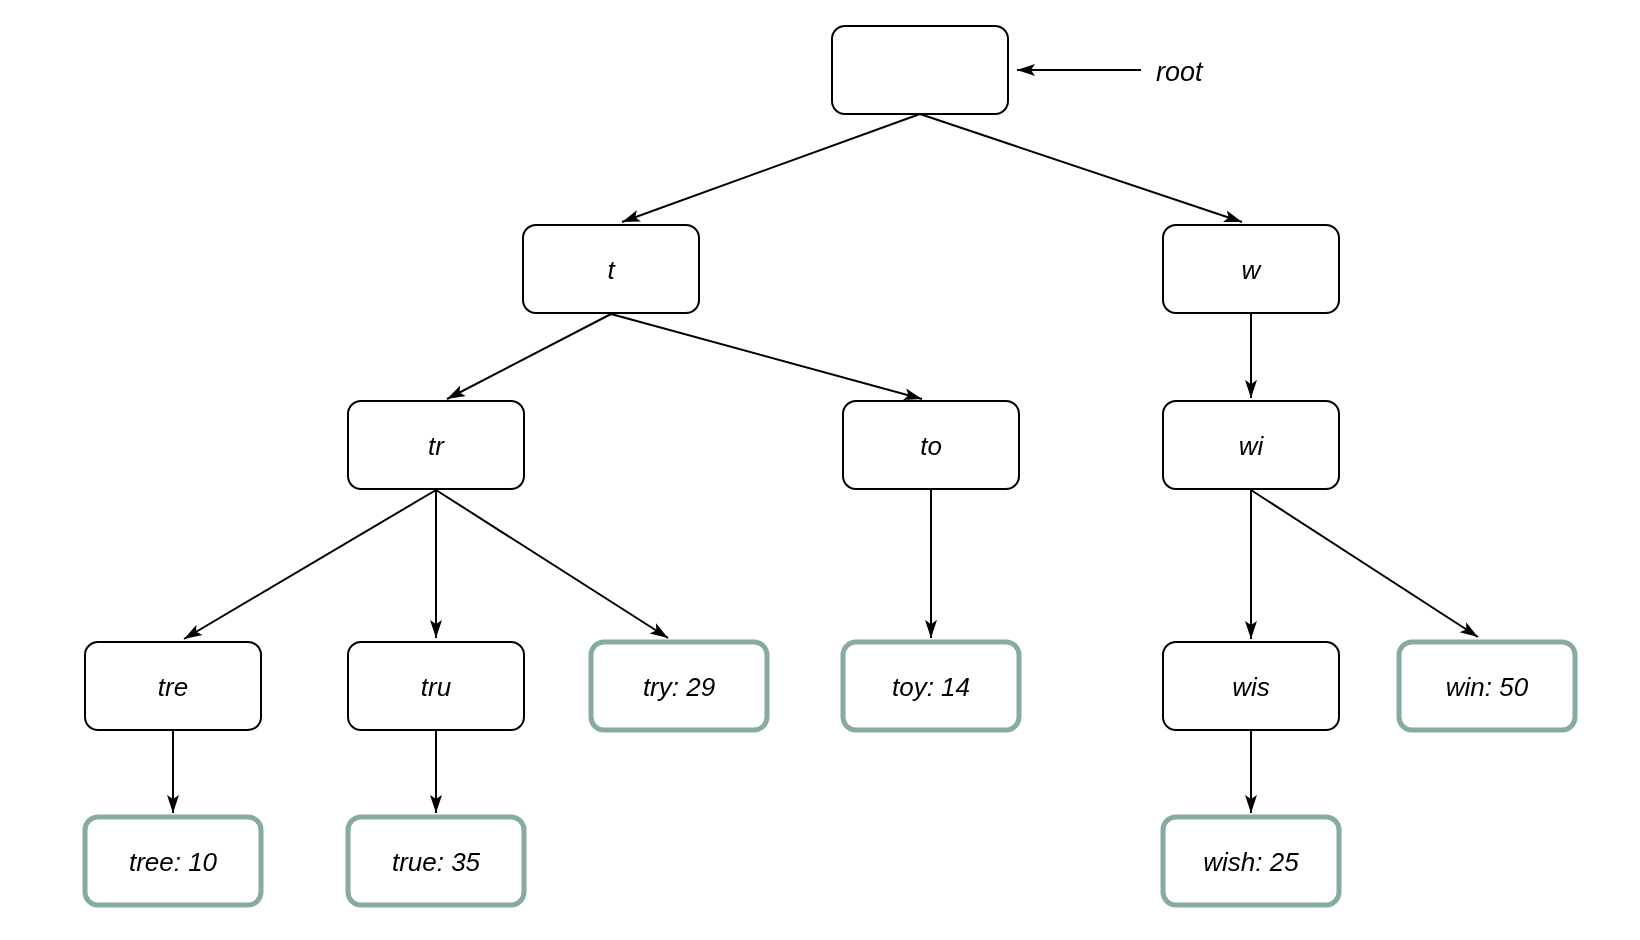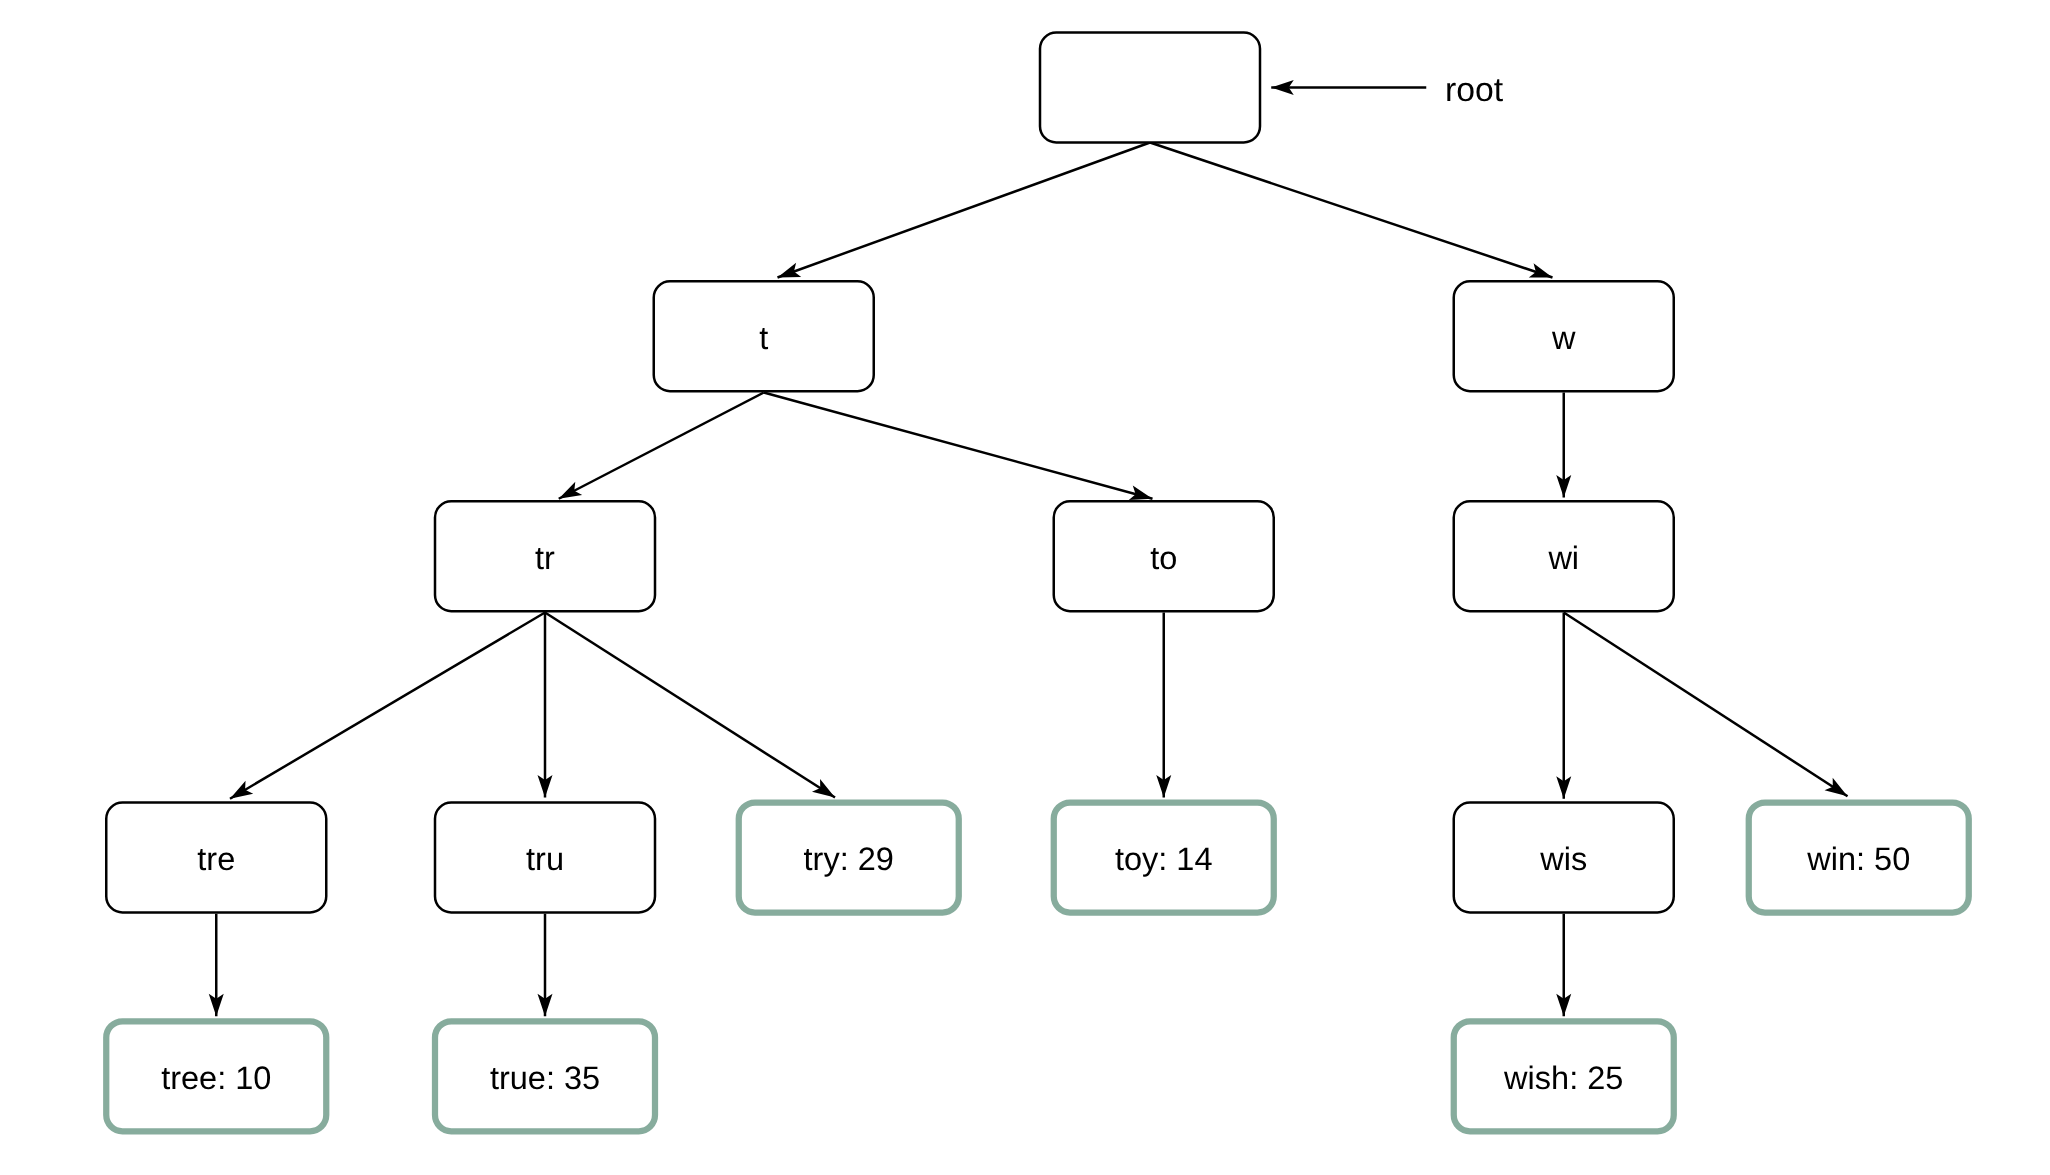--- a/index.html
+++ b/index.html
@@ -10,20 +10,21 @@
     width: 1640px;
     height: 940px;
     background: var(--background, #ffffff);
     overflow: hidden;
     font-family: "Liberation Sans", sans-serif;
   }
   .canvas {
     position: relative;
     width: 1640px;
     height: 767px;
+    font-style: italic;
   }
   svg { display: block; }
   .node {
     fill: #ffffff;
     stroke: var(--node_stroke, #000000);
     stroke-width: 2;
   }
   .node.terminal {
     stroke: var(--terminal_stroke, #87ac9d);
     stroke-width: 5;

